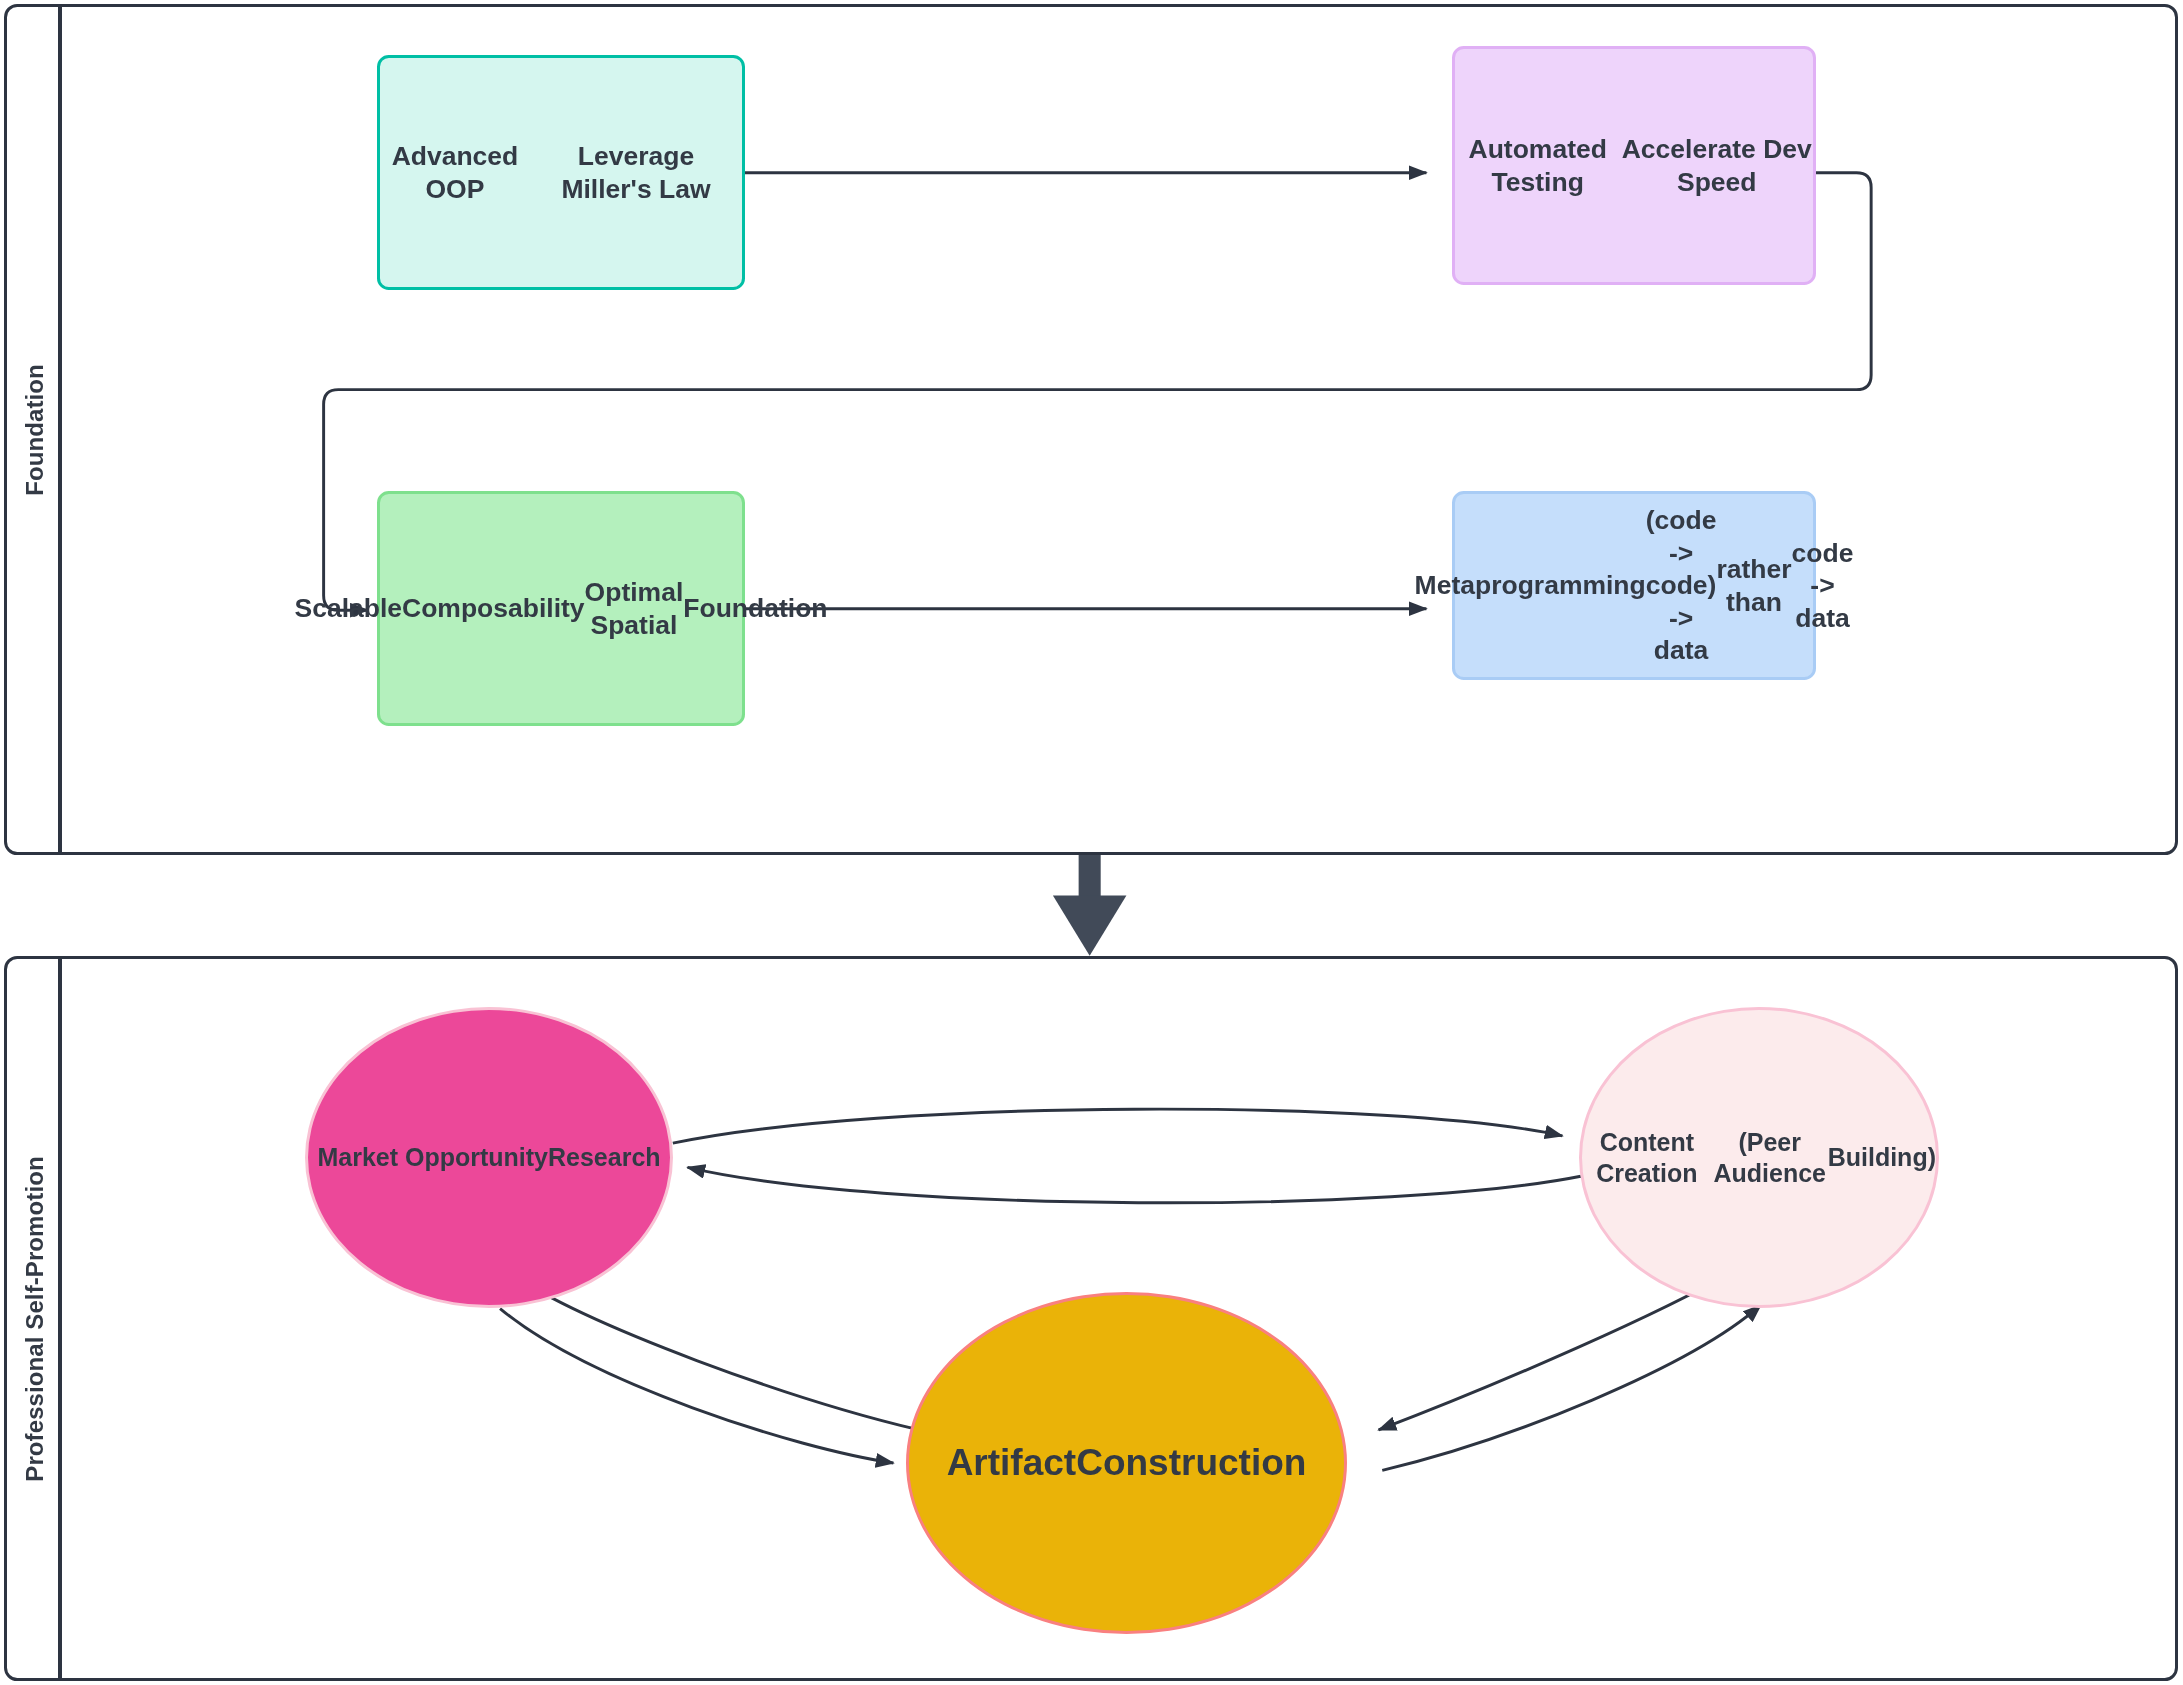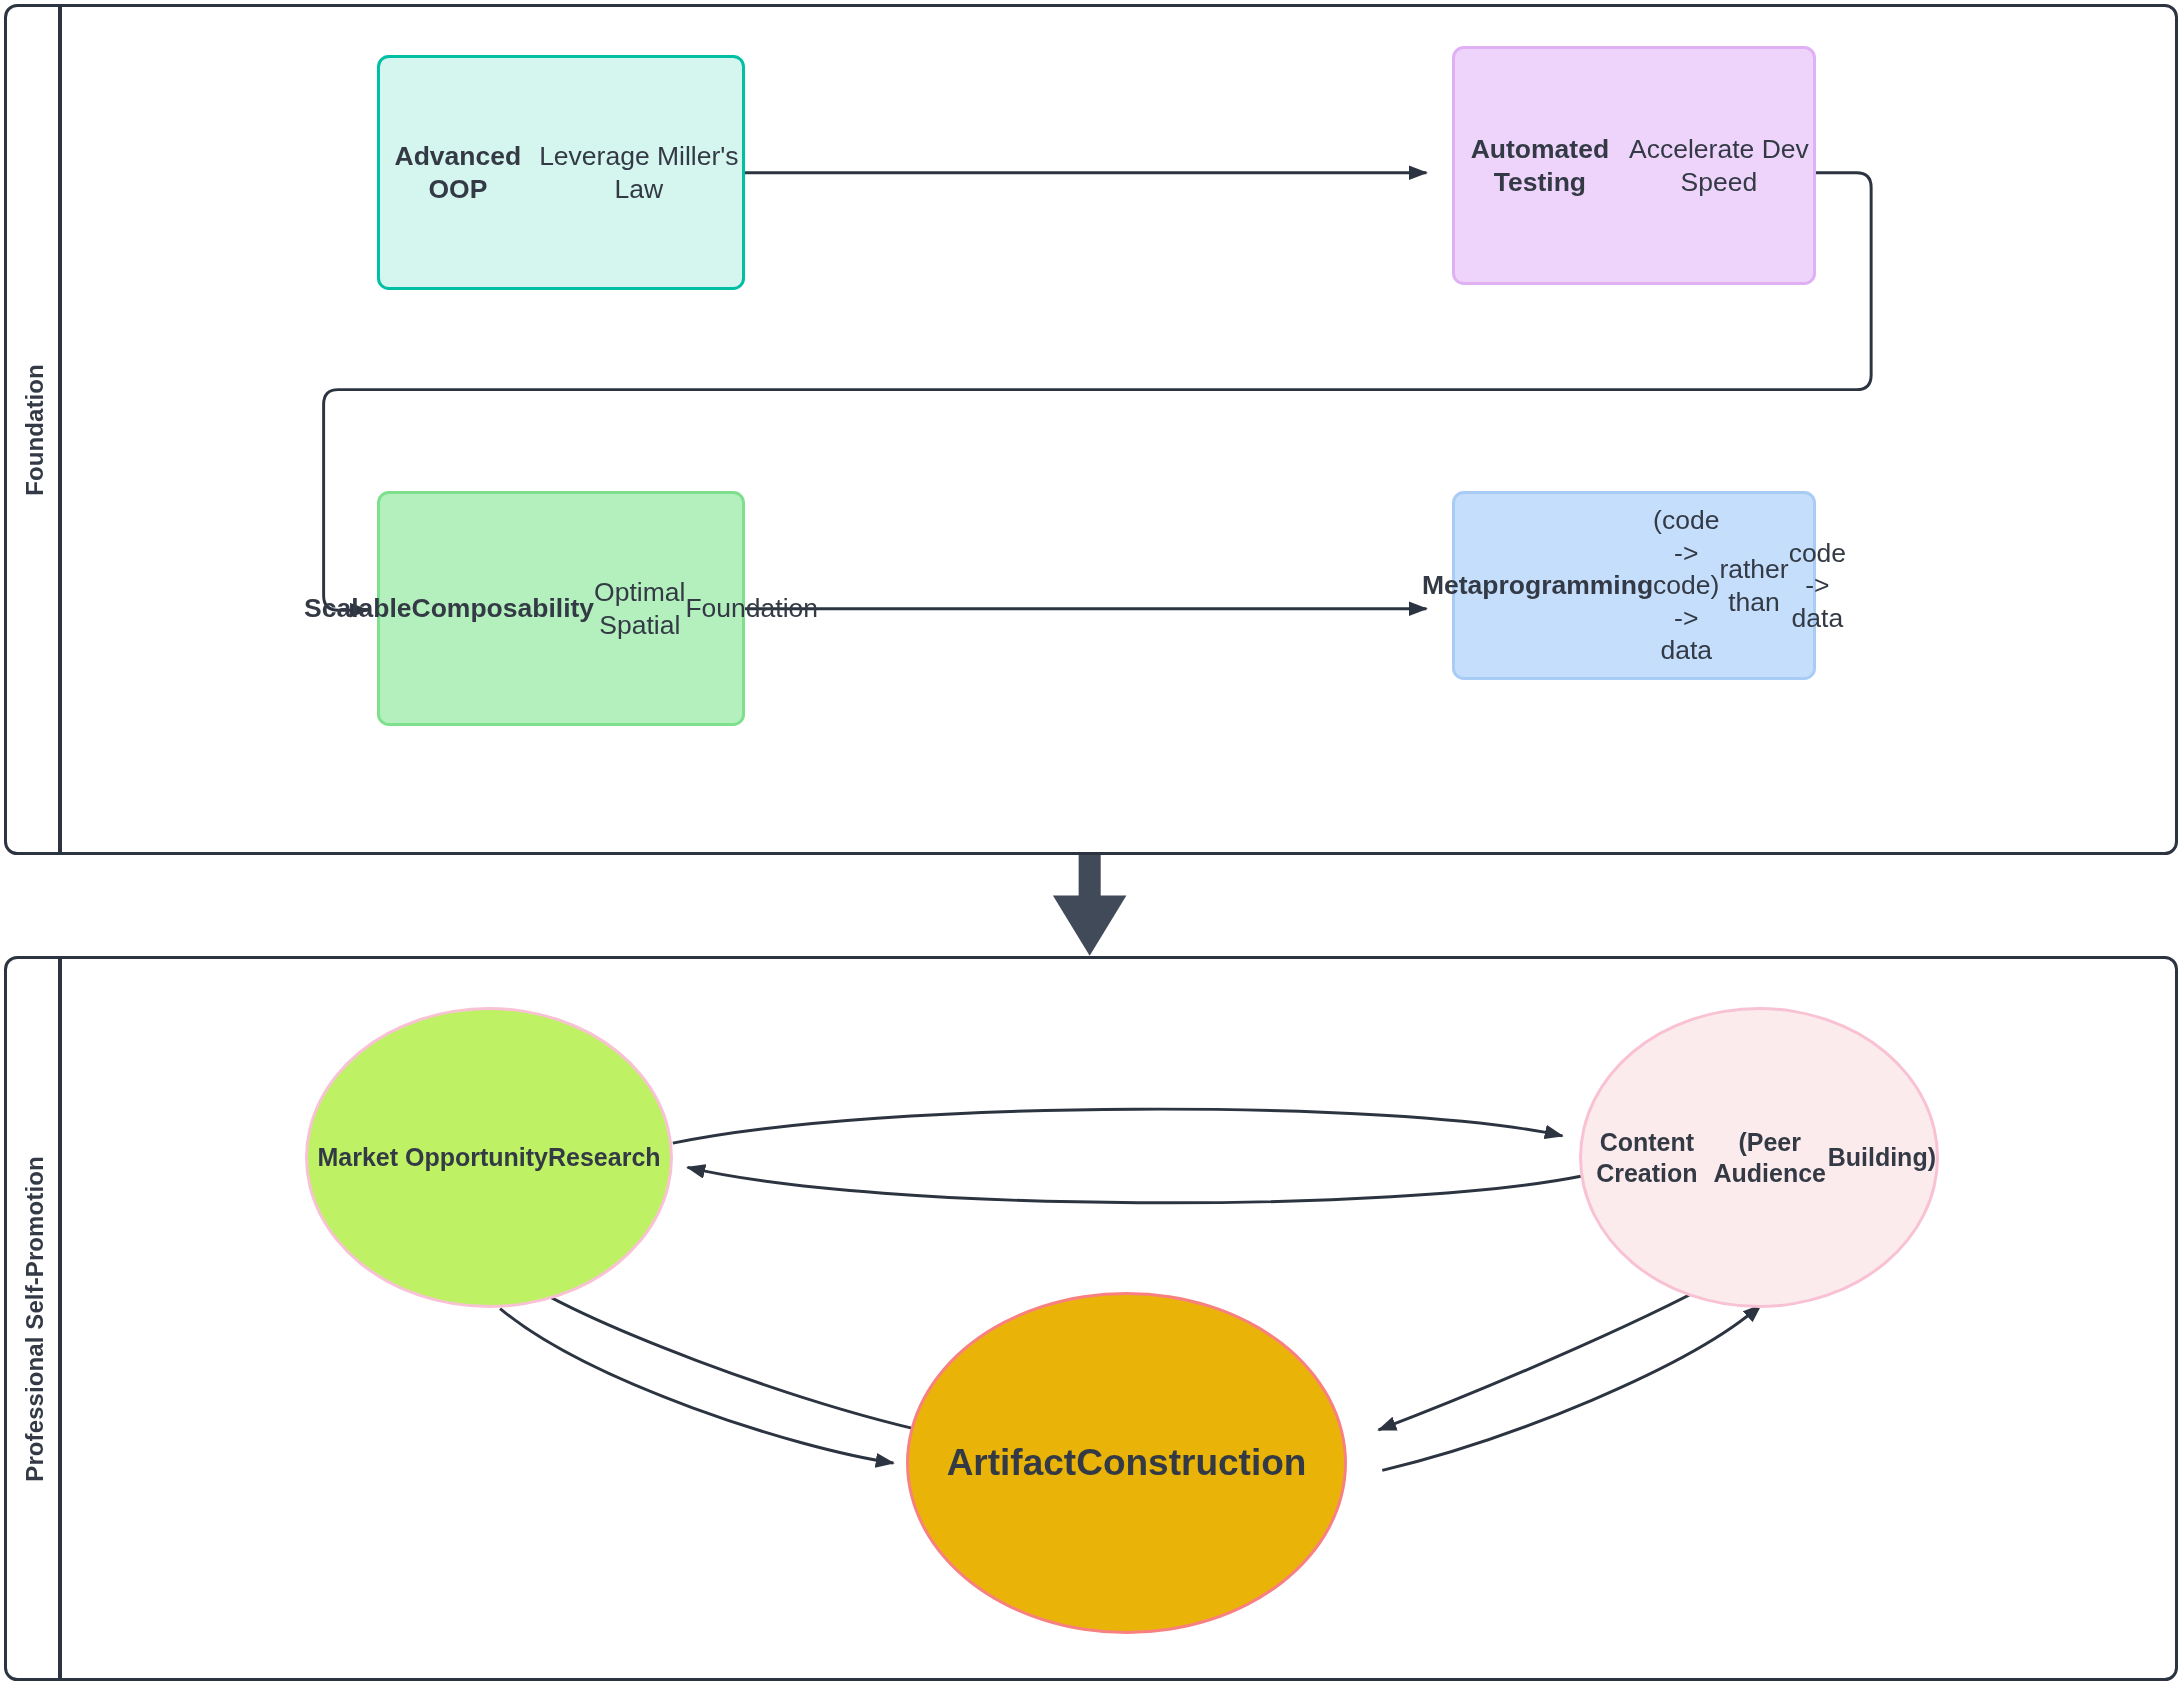--- a/index.html
+++ b/index.html
@@ -77,21 +77,21 @@
   .node-ellipse {
     border-radius: 50%;
     border-width: 3.7px;
     border-style: solid;
   }
   .node .title {
     font-weight: bold;
     line-height: 1.23;
   }
   .node .sub {
-    font-weight: normal;
+    font-weight: bold;
     line-height: 1.23;
   }
   .fs-34 { font-size: 25px; }
   .fs-36 { font-size: 26.5px; }
   .fs-50 { font-size: 37px; }
 </style>
 </head>
 <body>
 
 <div id="stage">
@@ -163,21 +163,21 @@
 
   <div class="node node-rect" style="left:1452px; top:491px; width:364px; height:189px;
               background:#c5defb; border-color:#a9ccf5;">
     <div class="title fs-36">Metaprogramming</div>
     <div class="sub fs-36">(code -&gt; code) -&gt; data</div>
     <div class="sub fs-36">rather than</div>
     <div class="sub fs-36">code -&gt; data</div>
   </div>
 
   <div class="node node-ellipse" style="left:305px; top:1007px; width:368px; height:301px;
-              background:#bef264; border-color:#f9c2d4;">
+              background:#ec4899; border-color:#f9c2d4;">
     <div class="title fs-34">Market Opportunity</div>
     <div class="title fs-34">Research</div>
   </div>
 
   <div class="node node-ellipse" style="left:1579px; top:1007px; width:360px; height:301px;
               background:#fcebec; border-color:#f9c2d4;">
     <div class="title fs-34">Content Creation</div>
     <div class="title fs-34">(Peer Audience</div>
     <div class="title fs-34">Building)</div>
   </div>

